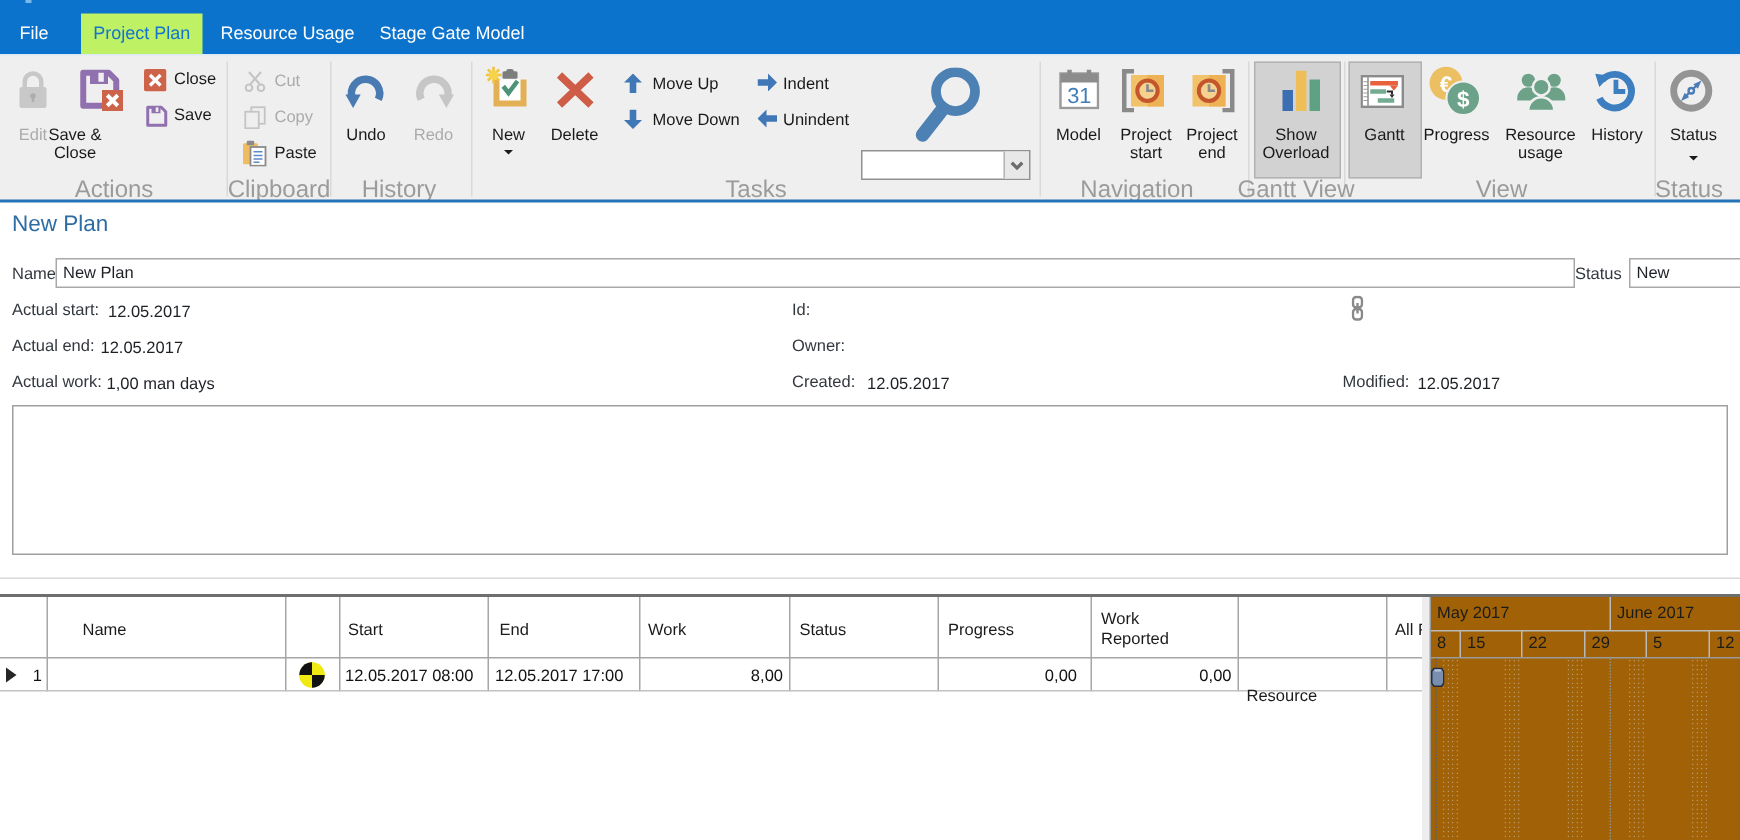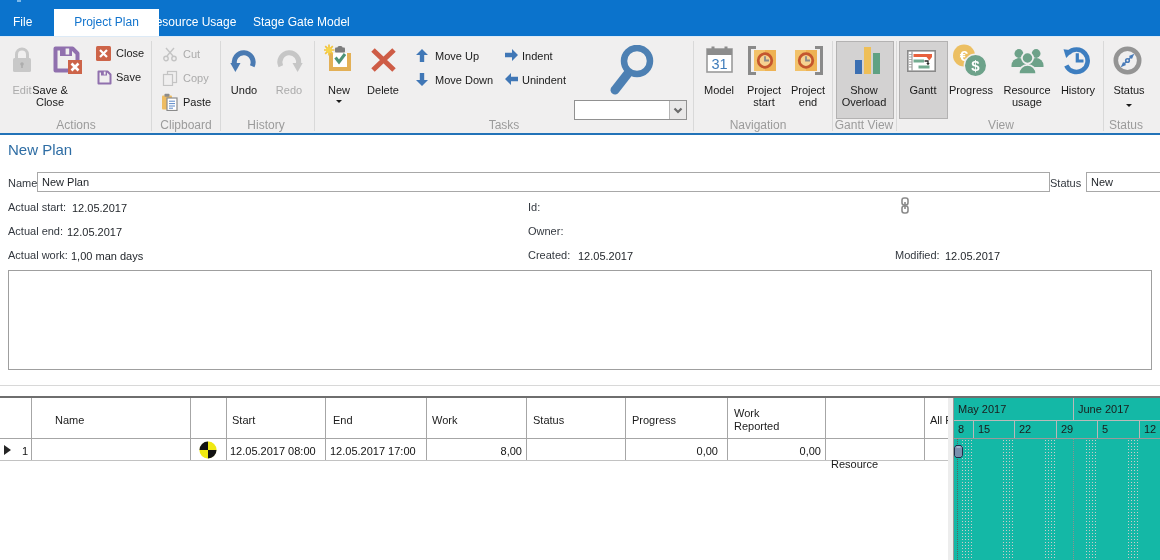--- a/index.html
+++ b/index.html
@@ -3,28 +3,28 @@
 <meta charset="utf-8">
 <style>
   html,body{margin:0;padding:0;background:#fff;}
   #stage{position:relative;width:1160px;height:560px;overflow:hidden;background:#fff;
          font-family:"Liberation Sans",sans-serif;-webkit-font-smoothing:antialiased;}
   .abs{position:absolute;}
   .nw{white-space:nowrap;}
   
   #tabbar{left:0;top:0;width:1160px;height:36px;background:#0b73cc;}
   .tab-label{position:absolute;top:15px;font-size:12px;color:#fff;white-space:nowrap;}
-  #active-tab{position:absolute;left:54px;top:9px;width:81px;height:27px;background:#ffffff;padding-left:24px;}
+  #active-tab{position:absolute;left:54px;top:9px;width:81px;height:27px;background:#bef264;}
   #active-tab span{position:absolute;left:0;right:0;top:6px;text-align:center;font-size:12px;color:#1274cd;white-space:nowrap;}
   #tab-artifact{position:absolute;left:17px;top:0;width:4px;height:2px;background:#7cb9ea;}
   
   #ribbon{left:0;top:36px;width:1160px;height:97px;background:#f0efef;border-top:1px solid #ddeaf6;}
   #ribbon-underline{left:0;top:133px;width:1160px;height:2px;background:#2273b8;}
   .vsep{position:absolute;top:4px;height:90px;width:1px;background:#d9d9d9;}
-  .grp-label{position:absolute;top:81px;font-size:12px;color:#9b9b9b;transform:translateX(-50%);white-space:nowrap;}
+  .grp-label{position:absolute;top:81px;font-size:16px;color:#9b9b9b;transform:translateX(-50%);white-space:nowrap;}
   .big-label{position:absolute;top:47px;font-size:11px;color:#1a1a1a;transform:translateX(-50%);text-align:center;line-height:12px;white-space:nowrap;}
   .big-label.wrap{white-space:normal;}
   .sm-label{position:absolute;font-size:11px;color:#1a1a1a;white-space:nowrap;}
   .dis{color:#ababab;}
   .caret{position:absolute;width:0;height:0;border-left:3px solid transparent;border-right:3px solid transparent;border-top:3px solid #1a1a1a;}
   .pressed{position:absolute;background:#d3d2d2;border:1px solid #b3b2b2;}
   
   #ribbon-combo{position:absolute;left:574px;top:63px;width:111px;height:18px;background:#fff;border:1px solid #919191;}
   #ribbon-combo .dd{position:absolute;right:0;top:0;width:16px;height:18px;background:#e9e8e8;border-left:1px solid #b5b5b5;}
   
@@ -41,21 +41,21 @@
   #grid-row-bottom{left:0;top:460px;width:948px;height:1px;background:#c2c2c2;}
   .hdr-txt{position:absolute;font-size:11px;color:#1b1b1b;white-space:nowrap;}
   .cell-txt{position:absolute;top:445px;font-size:11px;color:#121212;white-space:nowrap;}
   .cell-num{position:absolute;top:445px;font-size:11px;color:#121212;text-align:right;}
   #name-cell{position:absolute;left:32px;top:440px;width:158px;height:20px;background:#2e96f4;}
   #name-cell span{position:absolute;left:0;right:0;top:4px;text-align:center;font-size:11px;color:#fff;white-space:nowrap;}
   #row-arrow{position:absolute;left:4px;top:445px;width:0;height:0;border-top:5px solid transparent;border-bottom:5px solid transparent;border-left:7px solid #262626;}
   
   #splitter{left:948px;top:398px;width:5px;height:162px;background:#ededed;}
   #gantt-left{left:953px;top:398px;width:1px;height:162px;background:#9a9a9a;}
-  #gantt{left:954px;top:398px;width:206px;height:162px;background:#14b8a6;}
+  #gantt{left:954px;top:398px;width:206px;height:162px;background:#a16207;}
   .g-hline{position:absolute;left:0;width:206px;height:1px;background:#b9b9b9;}
   .g-vline{position:absolute;width:1px;background:#b9b9b9;}
   .g-month{position:absolute;top:5px;font-size:11px;color:#1b1b1b;white-space:nowrap;}
   .g-week{position:absolute;top:25px;font-size:11px;color:#1b1b1b;white-space:nowrap;}
   .weekend{position:absolute;top:41px;height:121px;width:12px;
     background-image:radial-gradient(circle,#cbcbcb 0.5px,transparent 0.6px);background-size:3px 3px;}
   .dotline{position:absolute;top:41px;height:121px;width:0;}
   svg{display:block;}
 </style>
 </head>

